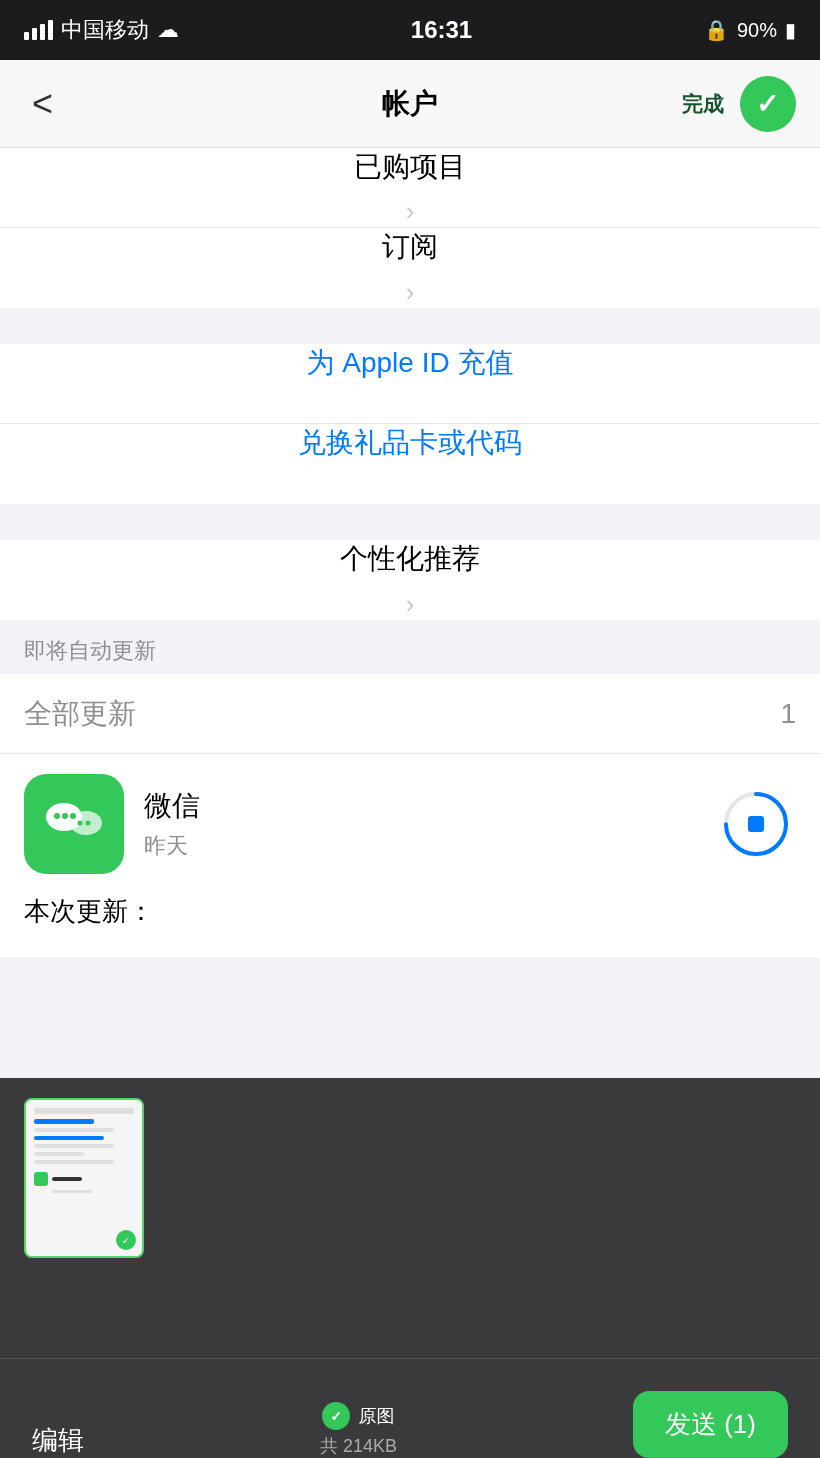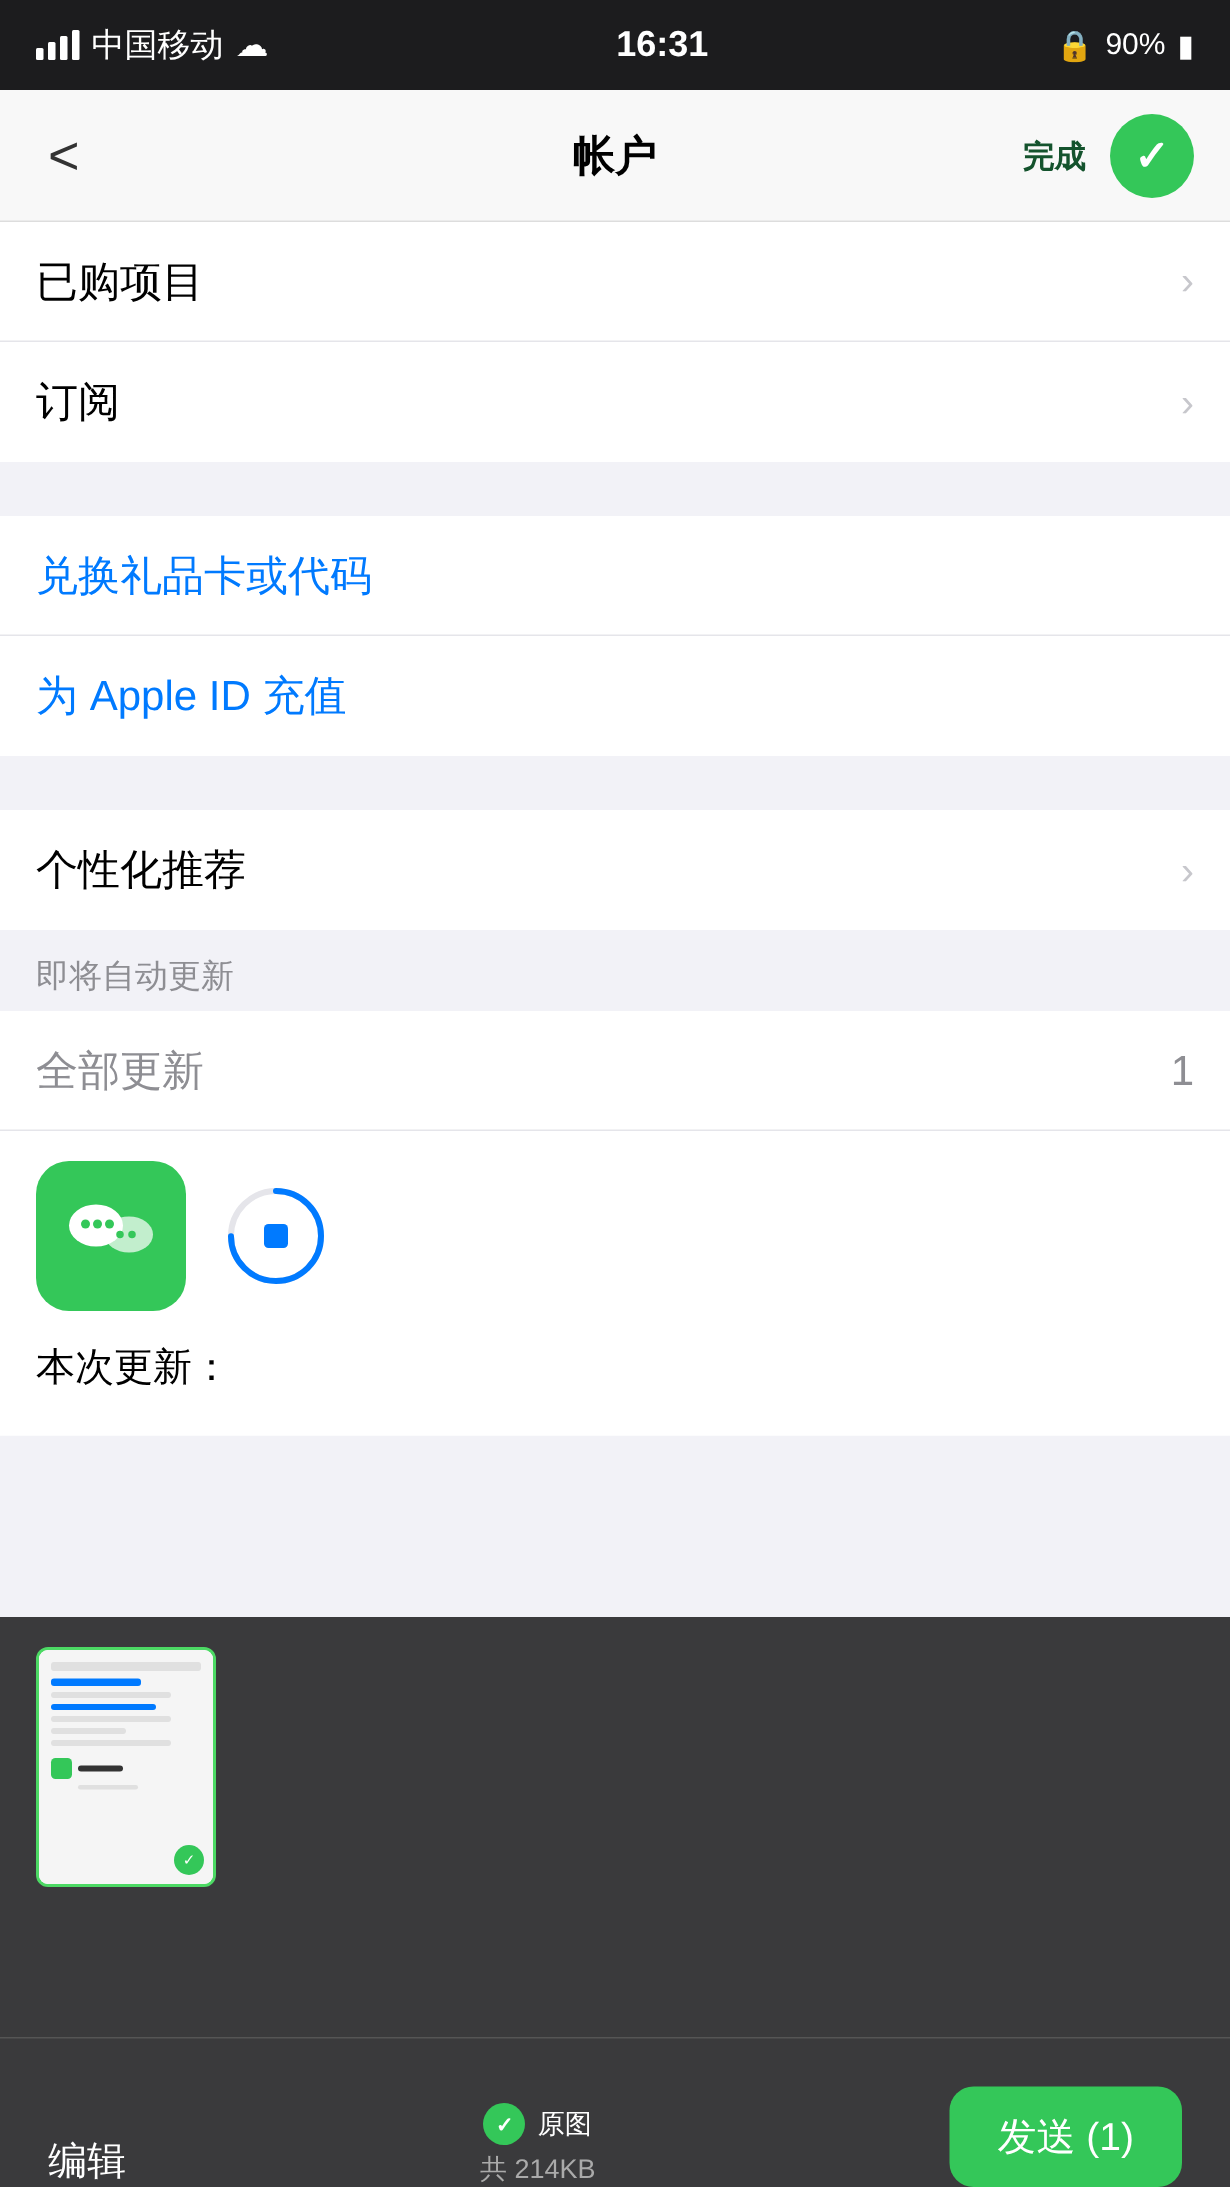--- a/index.html
+++ b/index.html
@@ -84,20 +84,21 @@
 
     .list-item {
       display: flex;
       align-items: center;
       justify-content: space-between;
       padding: 0 24px;
       height: 80px;
       background: white;
       border-bottom: 1px solid #e5e5ea;
       cursor: pointer;
+      flex-direction: column;
     }
     .list-item:last-child {
       border-bottom: none;
     }
     .list-item-text {
       font-size: 28px;
       color: #000;
     }
     .list-item-text.blue {
       color: #007aff;
@@ -309,24 +310,24 @@
   <div class="list-item">
     <span class="list-item-text">订阅</span>
     <span class="chevron">›</span>
   </div>
 </div>
 
 <div class="section-gap"></div>
 
 <div class="section">
   <div class="list-item">
+    <span class="list-item-text blue">为 Apple ID 充值</span>
+  </div>
+  <div class="list-item">
     <span class="list-item-text blue">兑换礼品卡或代码</span>
-  </div>
-  <div class="list-item">
-    <span class="list-item-text blue">为 Apple ID 充值</span>
   </div>
 </div>
 
 <div class="section-gap"></div>
 
 <div class="section">
   <div class="list-item">
     <span class="list-item-text">个性化推荐</span>
     <span class="chevron">›</span>
   </div>
@@ -345,20 +346,24 @@
 
       <svg width="70" height="70" viewBox="0 0 70 70">
         <ellipse cx="25" cy="28" rx="18" ry="14" fill="white"></ellipse>
         <ellipse cx="47" cy="34" rx="16" ry="12" fill="rgba(255,255,255,0.7)"></ellipse>
         <circle cx="18" cy="27" r="3" fill="#34c759"></circle>
         <circle cx="26" cy="27" r="3" fill="#34c759"></circle>
         <circle cx="34" cy="27" r="3" fill="#34c759"></circle>
         <circle cx="41" cy="34" r="2.5" fill="#34c759"></circle>
         <circle cx="49" cy="34" r="2.5" fill="#34c759"></circle>
       </svg>
+    </div>
+    <div class="app-info">
+      <div class="app-name">微信</div>
+      <div class="app-date">昨天</div>
     </div>
 
     <div class="update-progress">
       <svg class="progress-ring" viewBox="0 0 72 72">
         <circle cx="36" cy="36" r="30" fill="none" stroke="#e5e5ea" stroke-width="4"></circle>
         <circle cx="36" cy="36" r="30" fill="none" stroke="#007aff" stroke-width="4" stroke-dasharray="188" stroke-dashoffset="47" stroke-linecap="round" transform="rotate(-90 36 36)"></circle>
         <rect x="28" y="28" width="16" height="16" rx="3" fill="#007aff"></rect>
       </svg>
     </div>
   </div>

